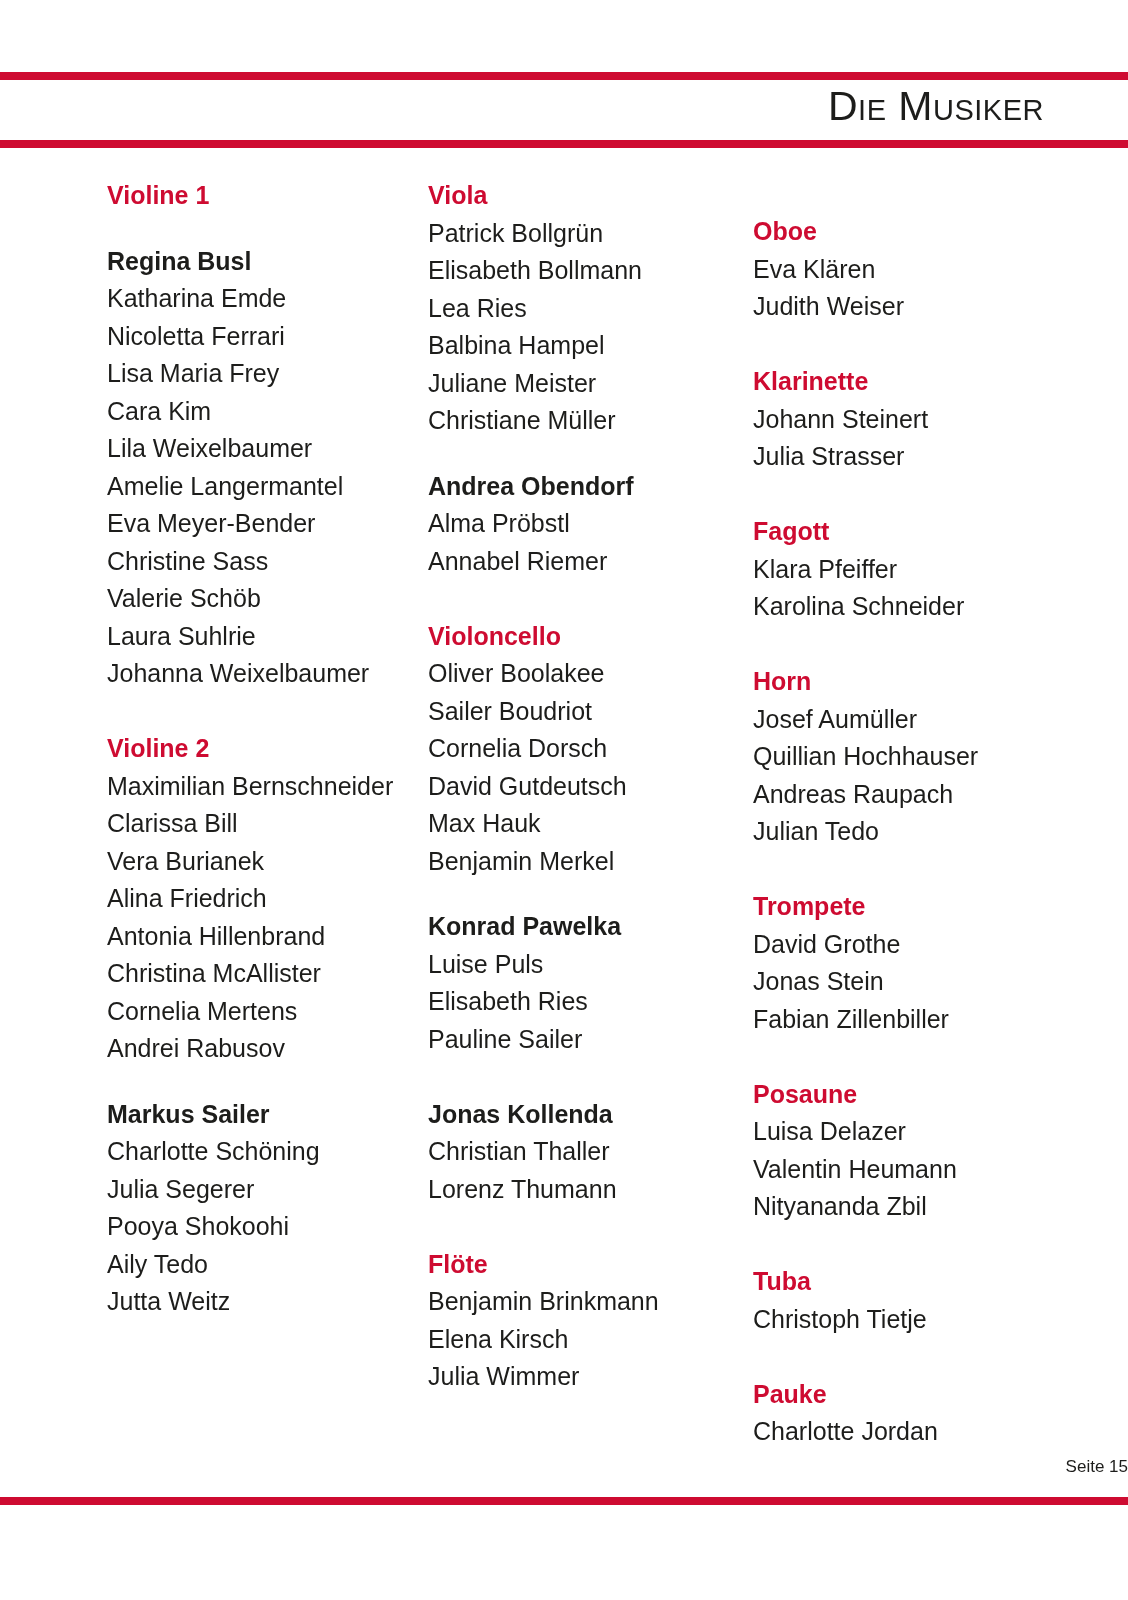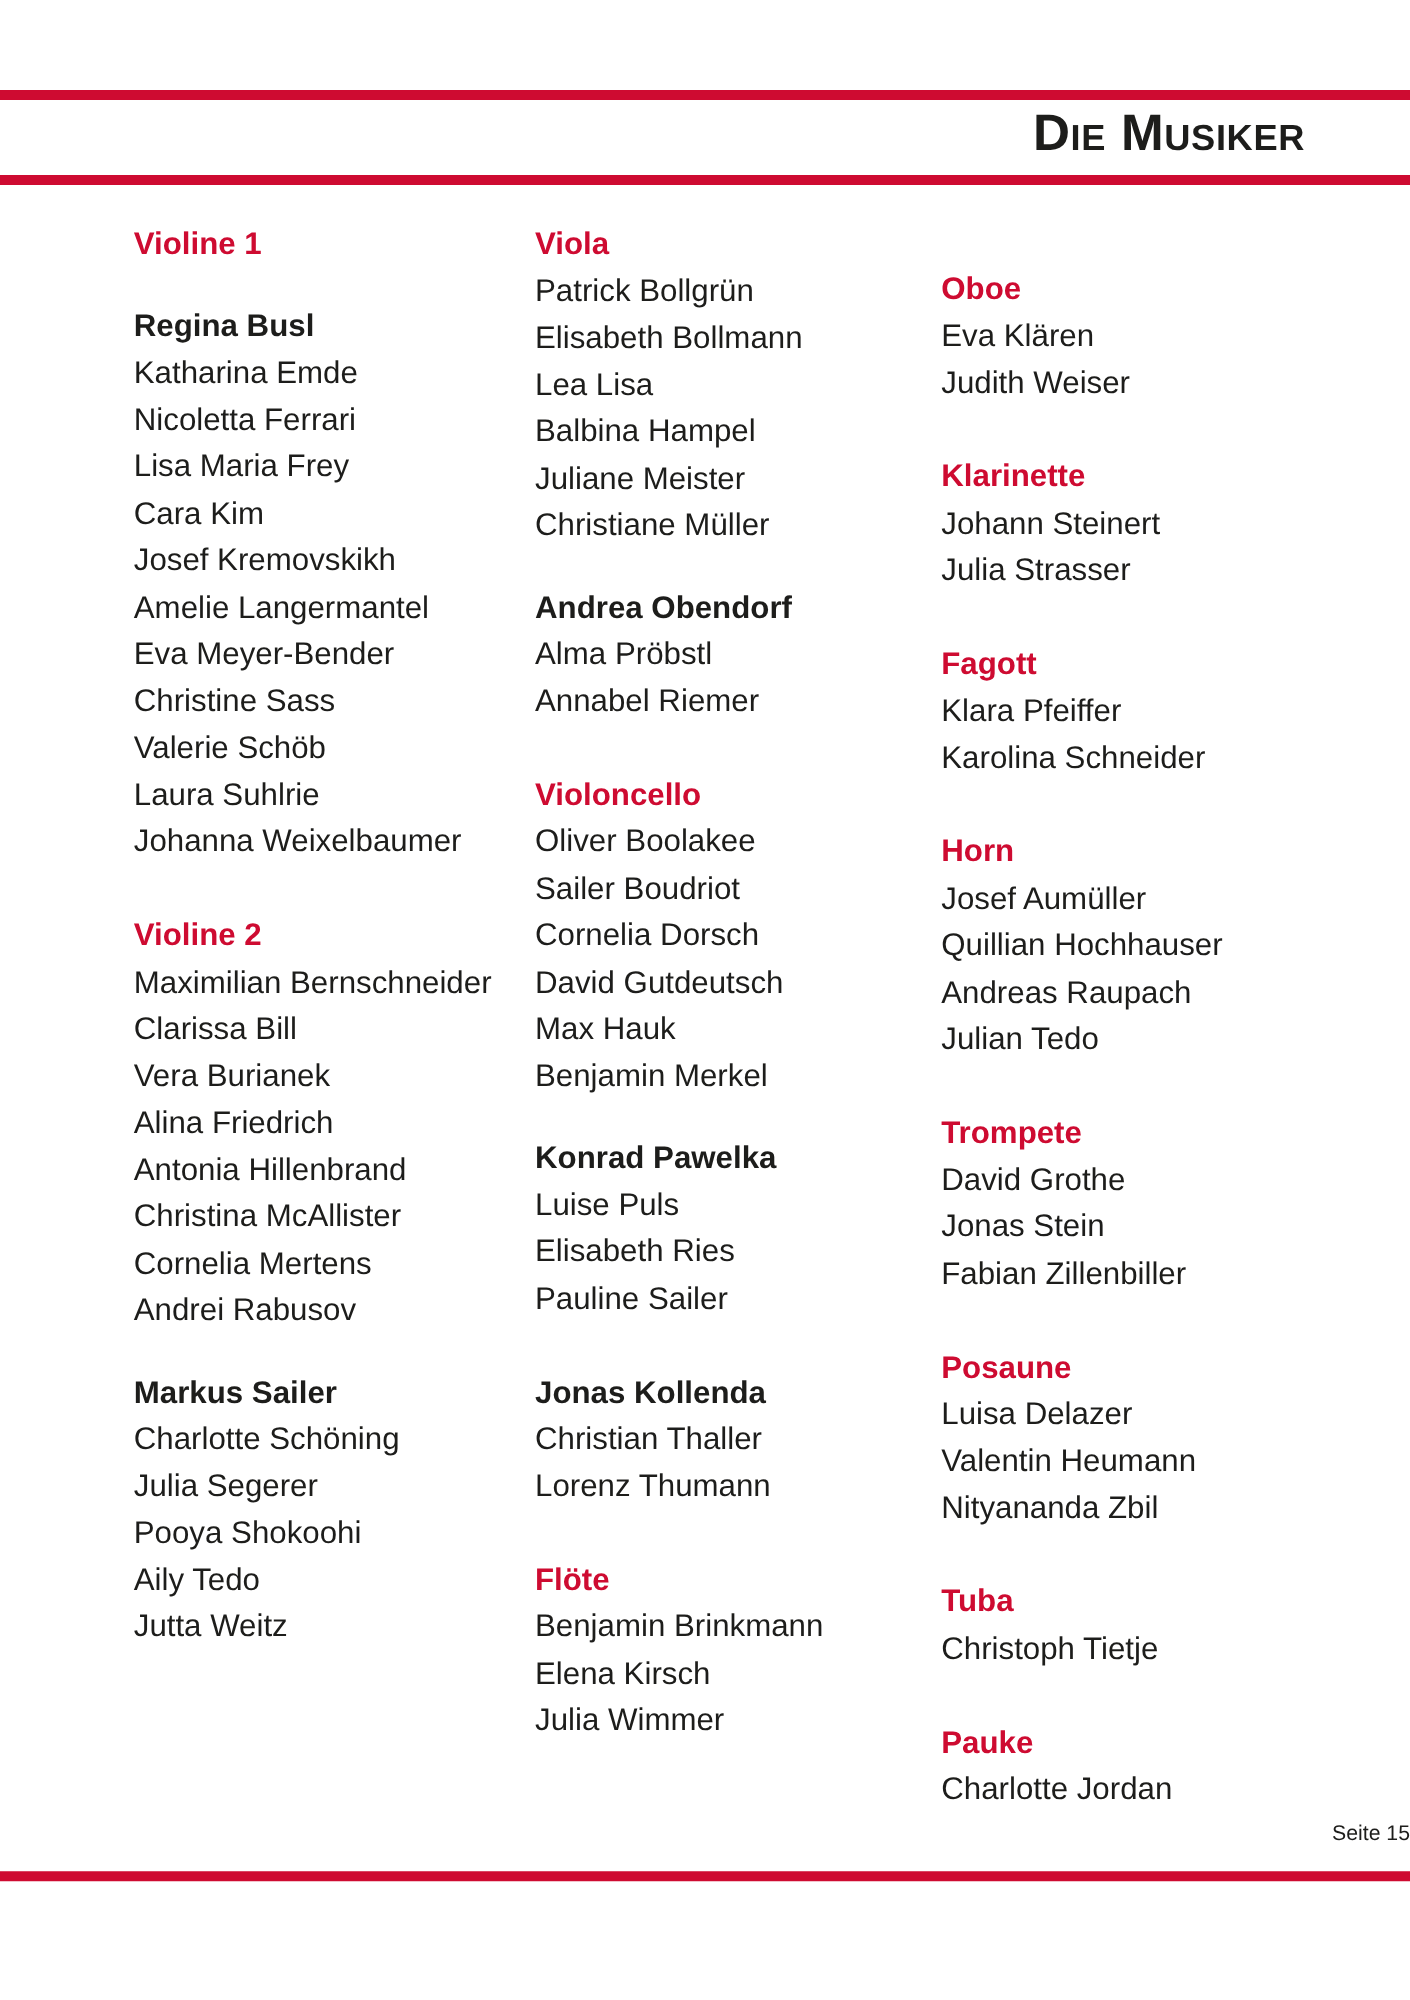--- a/index.html
+++ b/index.html
@@ -22,21 +22,21 @@
   }
   .rule-top    { top: 72px; }
   .rule-mid    { top: 140px; }
   .rule-footer { top: 1497px; }
   .page-title {
     position: absolute;
     top: 86px;
     right: 84px;
     font-size: 41px;
     line-height: 1;
-    font-weight: bold;
+    font-weight: normal;
     font-variant: small-caps;
     letter-spacing: 0.5px;
     color: var(--text, #1d1d1b);
     white-space: nowrap;
   }
   .columns {
     position: absolute;
     top: 177px;
     left: 107px;
     display: flex;
@@ -79,21 +79,21 @@
 
   <main class="columns" id="columns">
       <div class="col col-1">
         <section class="section">
           <h2 class="sec-title">Violine 1</h2>
           <div class="member bold">Regina Busl</div>
           <div class="member">Katharina Emde</div>
           <div class="member">Nicoletta Ferrari</div>
           <div class="member">Lisa Maria Frey</div>
           <div class="member">Cara Kim</div>
-          <div class="member">Josef Kremovskikh</div>
+          <div class="member">Lila Weixelbaumer</div>
           <div class="member">Amelie Langermantel</div>
           <div class="member">Eva Meyer-Bender</div>
           <div class="member">Christine Sass</div>
           <div class="member">Valerie Schöb</div>
           <div class="member">Laura Suhlrie</div>
           <div class="member">Johanna Weixelbaumer</div>
         </section>
         <section class="section">
           <h2 class="sec-title">Violine 2</h2>
           <div class="member">Maximilian Bernschneider</div>
@@ -110,21 +110,21 @@
           <div class="member">Pooya Shokoohi</div>
           <div class="member">Aily Tedo</div>
           <div class="member">Jutta Weitz</div>
         </section>
       </div>
       <div class="col col-2">
         <section class="section">
           <h2 class="sec-title">Viola</h2>
           <div class="member">Patrick Bollgrün</div>
           <div class="member">Elisabeth Bollmann</div>
-          <div class="member">Lea Lisa</div>
+          <div class="member">Lea Ries</div>
           <div class="member">Balbina Hampel</div>
           <div class="member">Juliane Meister</div>
           <div class="member">Christiane Müller</div>
           <div class="member bold">Andrea Obendorf</div>
           <div class="member">Alma Pröbstl</div>
           <div class="member">Annabel Riemer</div>
         </section>
         <section class="section">
           <h2 class="sec-title">Violoncello</h2>
           <div class="member">Oliver Boolakee</div>

